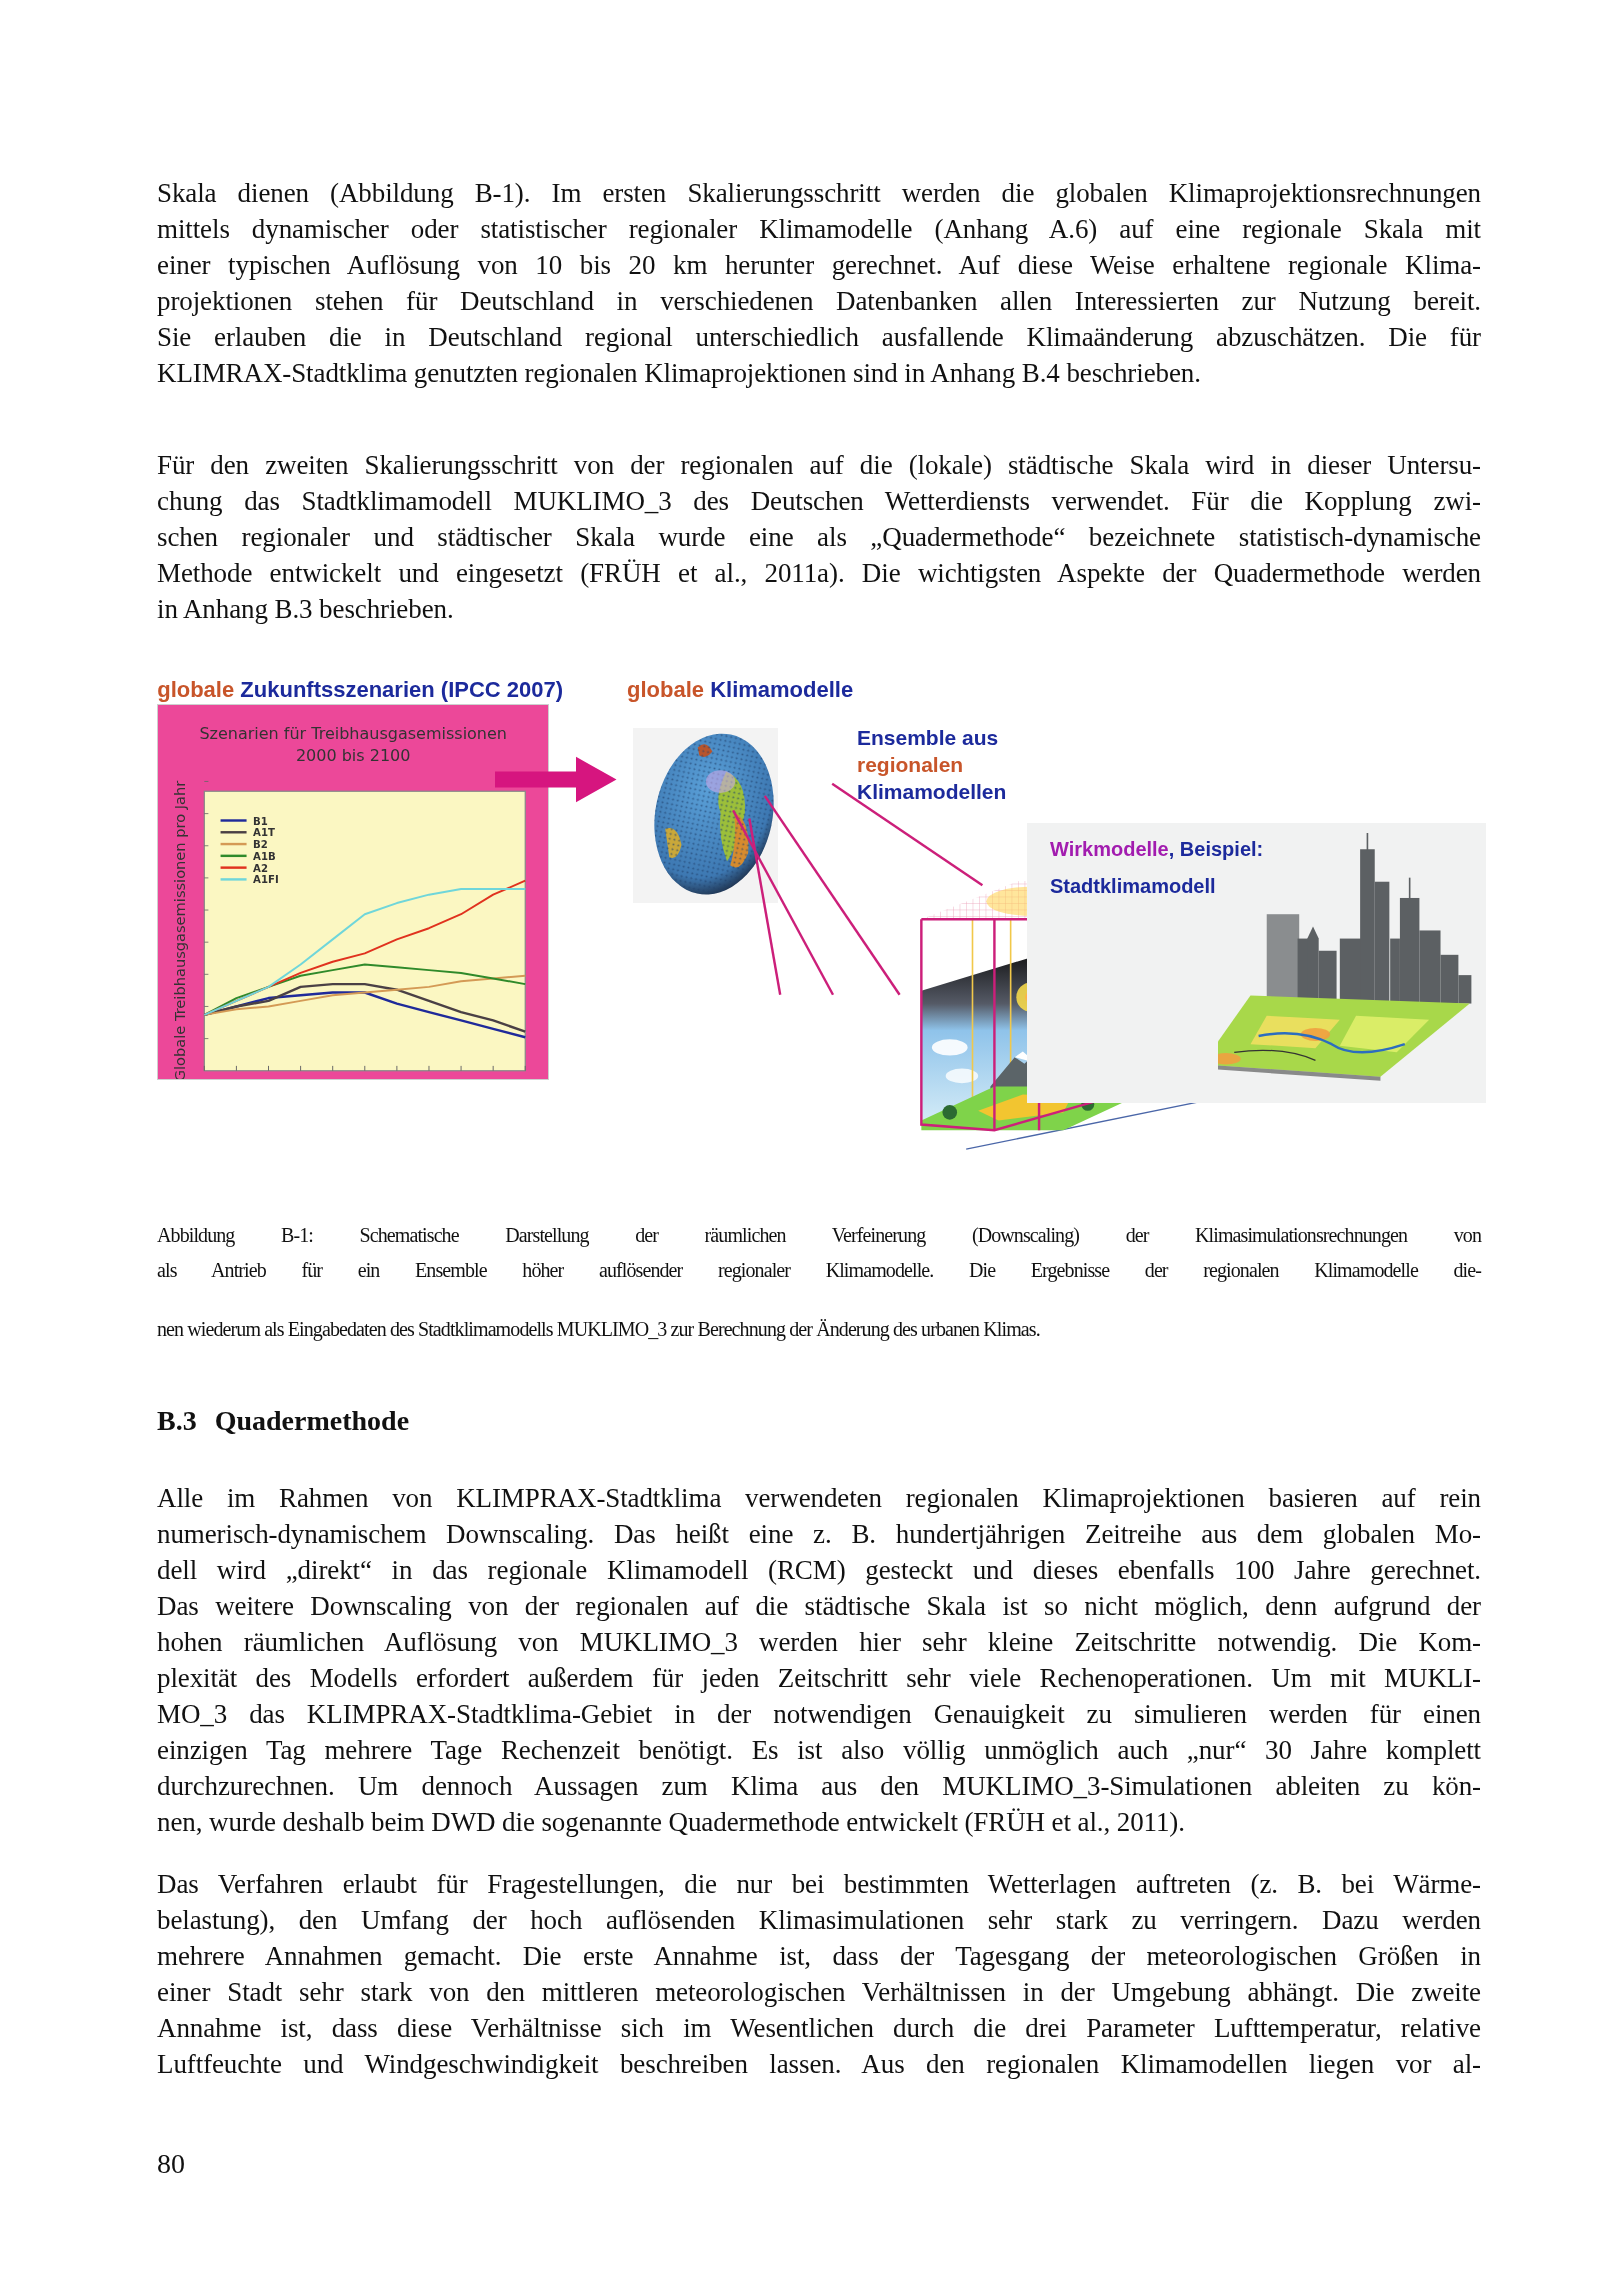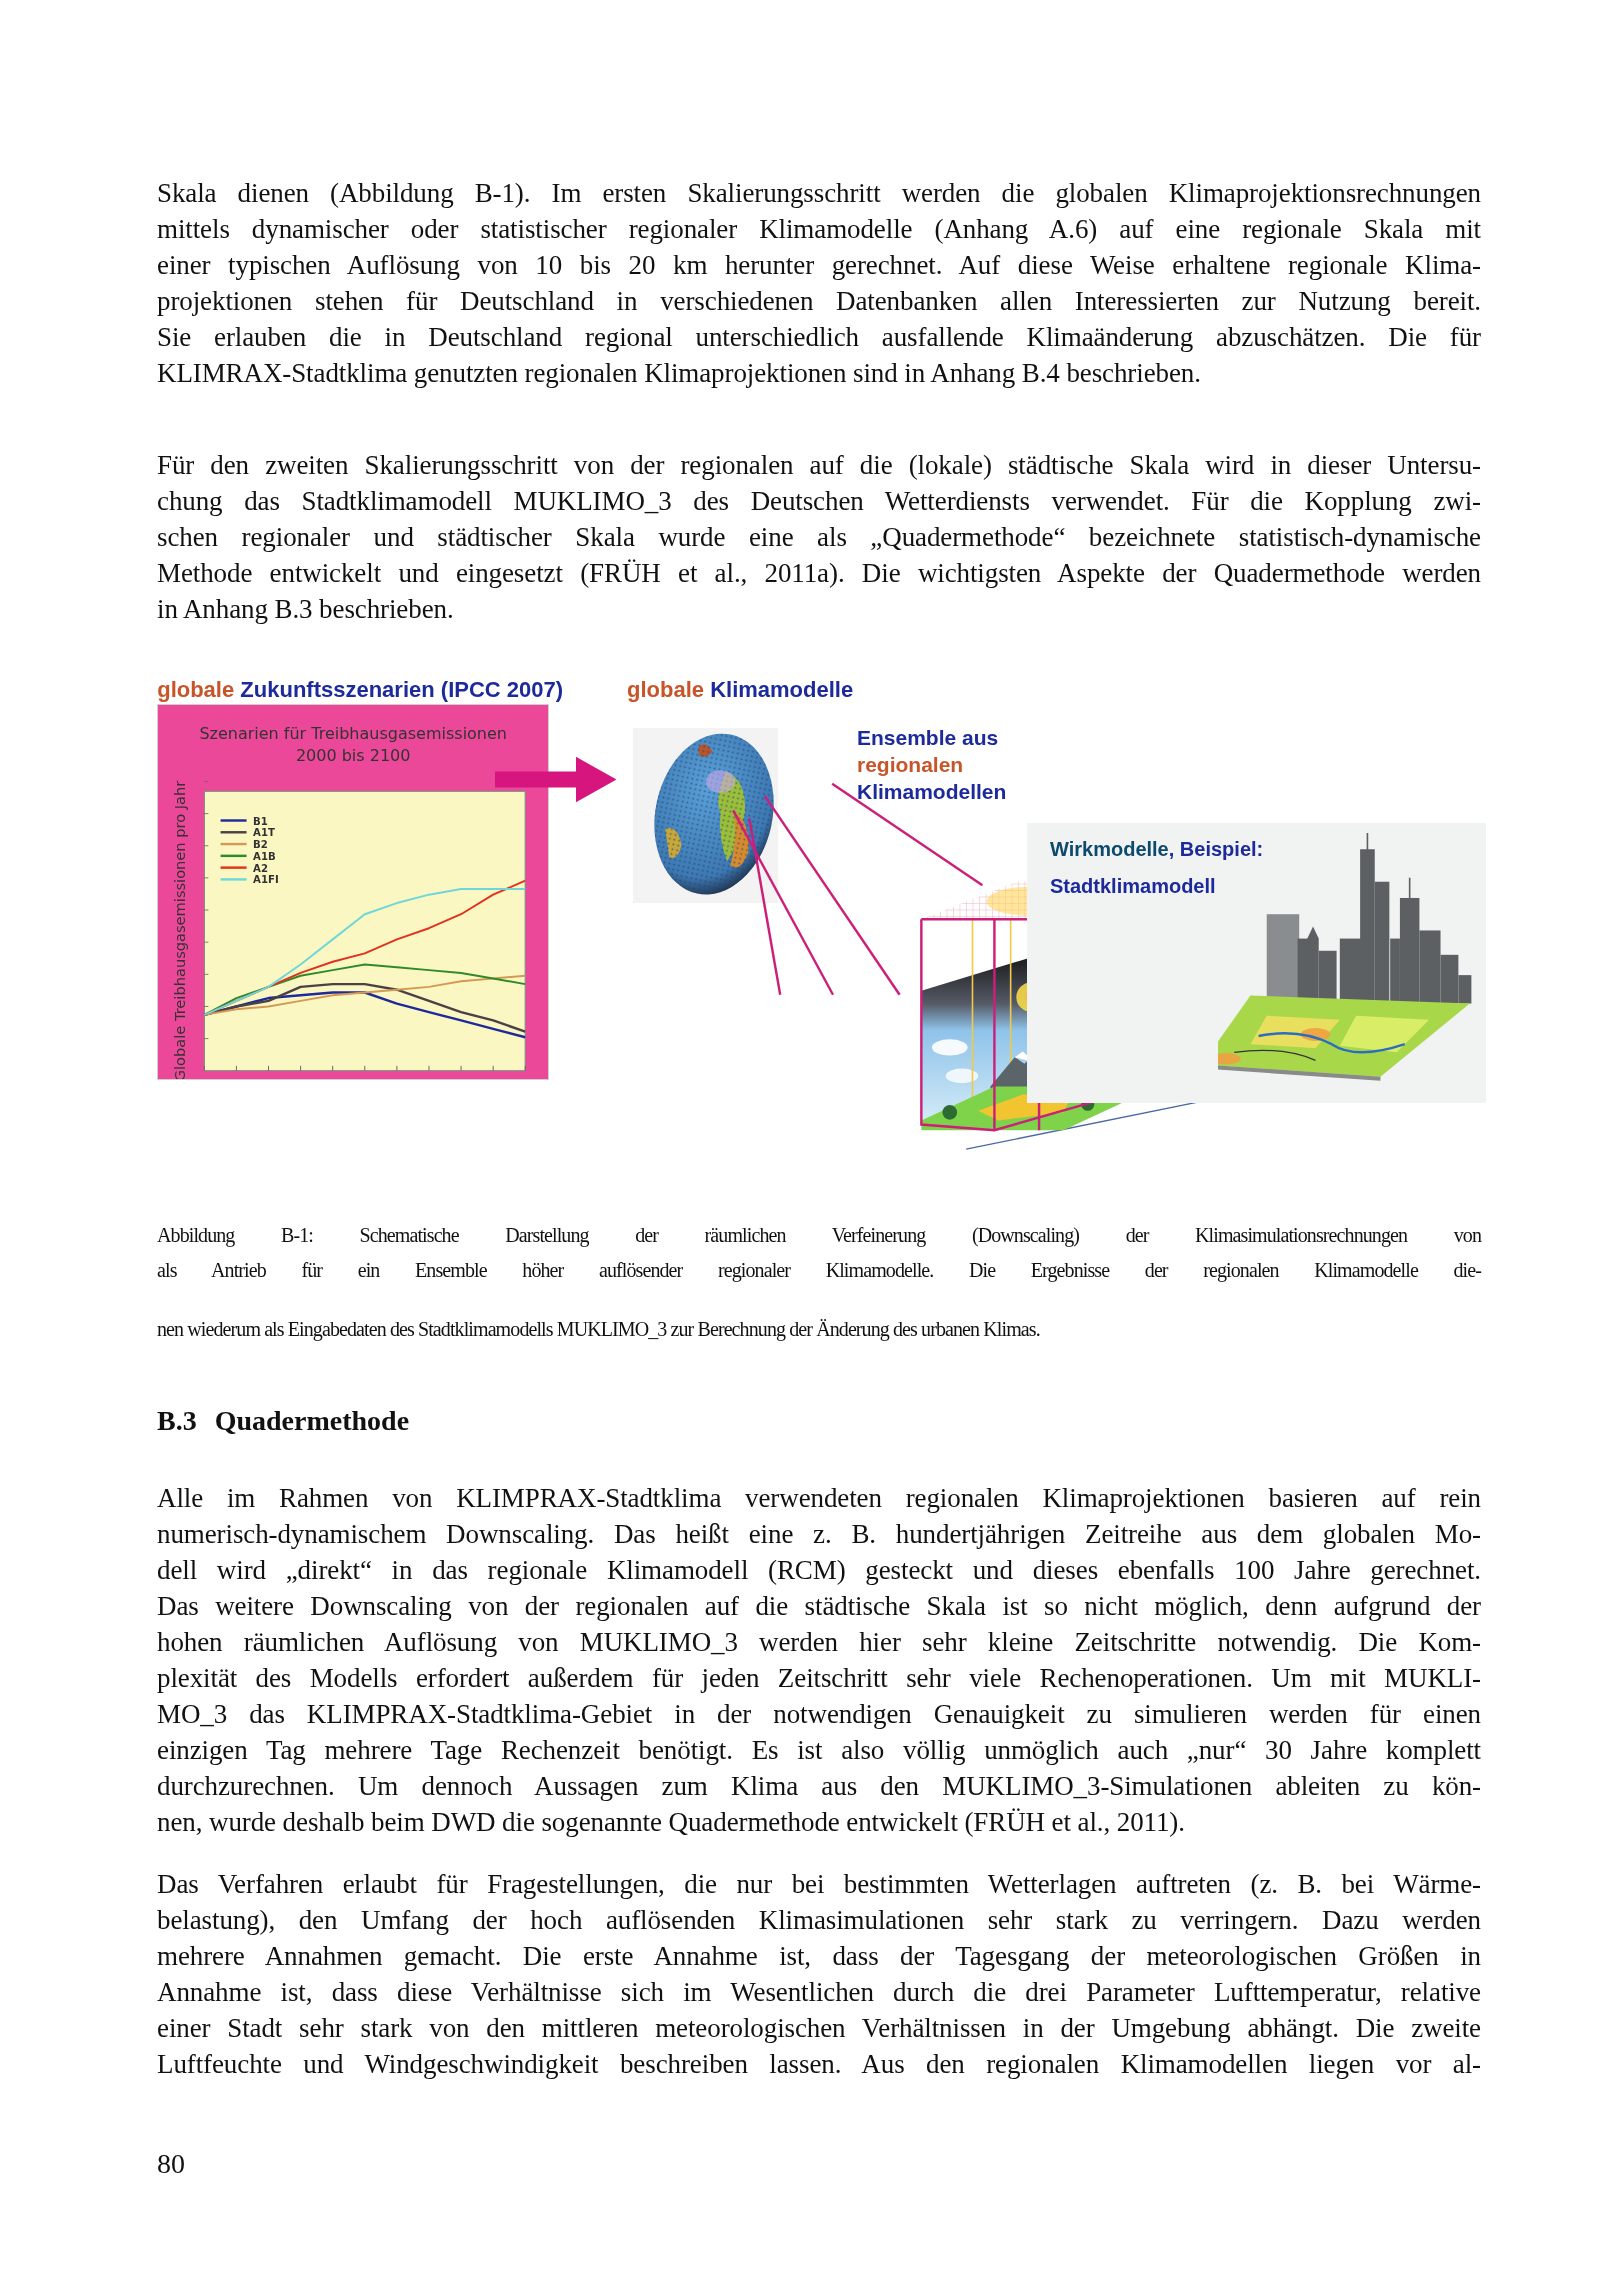--- a/index.html
+++ b/index.html
@@ -16,21 +16,21 @@
   .heading { position: absolute; left: 157px; top: 1405px; font-size: 28px; font-weight: bold; }
   .heading span { margin-right: 18px; }
   .page-num { position: absolute; left: 157px; top: 2148px; font-size: 28px; }
 
   
   .figure { position: absolute; left: 154px; top: 674px; width: 1332px; height: 536px; }
   .fig-head { position: absolute; font-family: "Liberation Sans", "DejaVu Sans", sans-serif;
               font-weight: bold; font-size: 22px; white-space: nowrap; }
   .orange { color: #c8552a; }
   .blue { color: #1c2a9c; }
-  .red { color: #0c4a6e; margin-top: 44px; }
+  .red { color: #a21caf; margin-top: 44px; }
   .chart-box { position: absolute; left: 3.2px; top: 30px; width: 390px; height: 374px;
                background: #ec4899; border: 1.6px solid #cdd0cf; }
   .chart-title { position: absolute; left: 0; width: 390px; top: 18px; text-align: center;
                  font-family: "DejaVu Sans", sans-serif; font-size: 16px; line-height: 22px; color: #333; }
   .globe-panel { position: absolute; left: 479px; top: 54px; width: 145px; height: 175px; background: #f3f3f3; }
   .ensemble-label { position: absolute; left: 703px; top: 50px; font-family: "Liberation Sans", sans-serif;
                     font-weight: bold; font-size: 21px; line-height: 27px; }
   .wirk-panel { position: absolute; left: 873px; top: 149px; width: 459px; height: 280px; background: #f1f2f2; }
   .wirk-label { position: absolute; left: 896px; top: 157px; font-family: "Liberation Sans", sans-serif;
                 font-weight: bold; font-size: 20px; line-height: 37px; }
@@ -274,19 +274,19 @@
   <span class="ln">MO_3 das KLIMPRAX-Stadtklima-Gebiet in der notwendigen Genauigkeit zu simulieren werden für einen</span>
   <span class="ln">einzigen Tag mehrere Tage Rechenzeit benötigt. Es ist also völlig unmöglich auch „nur“ 30 Jahre komplett</span>
   <span class="ln">durchzurechnen. Um dennoch Aussagen zum Klima aus den MUKLIMO_3-Simulationen ableiten zu kön-</span>
   <span class="ln last">nen, wurde deshalb beim DWD die sogenannte Quadermethode entwickelt (FRÜH et al., 2011).</span>
 </div>
 
 <div class="para" style="top:1866px;">
   <span class="ln">Das Verfahren erlaubt für Fragestellungen, die nur bei bestimmten Wetterlagen auftreten (z. B. bei Wärme-</span>
   <span class="ln">belastung), den Umfang der hoch auflösenden Klimasimulationen sehr stark zu verringern. Dazu werden</span>
   <span class="ln">mehrere Annahmen gemacht. Die erste Annahme ist, dass der Tagesgang der meteorologischen Größen in</span>
+  <span class="ln">einer Stadt sehr stark von den mittleren meteorologischen Verhältnissen in der Umgebung abhängt. Die zweite</span>
   <span class="ln">Annahme ist, dass diese Verhältnisse sich im Wesentlichen durch die drei Parameter Lufttemperatur, relative</span>
-  <span class="ln">einer Stadt sehr stark von den mittleren meteorologischen Verhältnissen in der Umgebung abhängt. Die zweite</span>
   <span class="ln">Luftfeuchte und Windgeschwindigkeit beschreiben lassen. Aus den regionalen Klimamodellen liegen vor al-</span>
 </div>
 
 <div class="page-num">80</div>
 
 
 </body></html>

